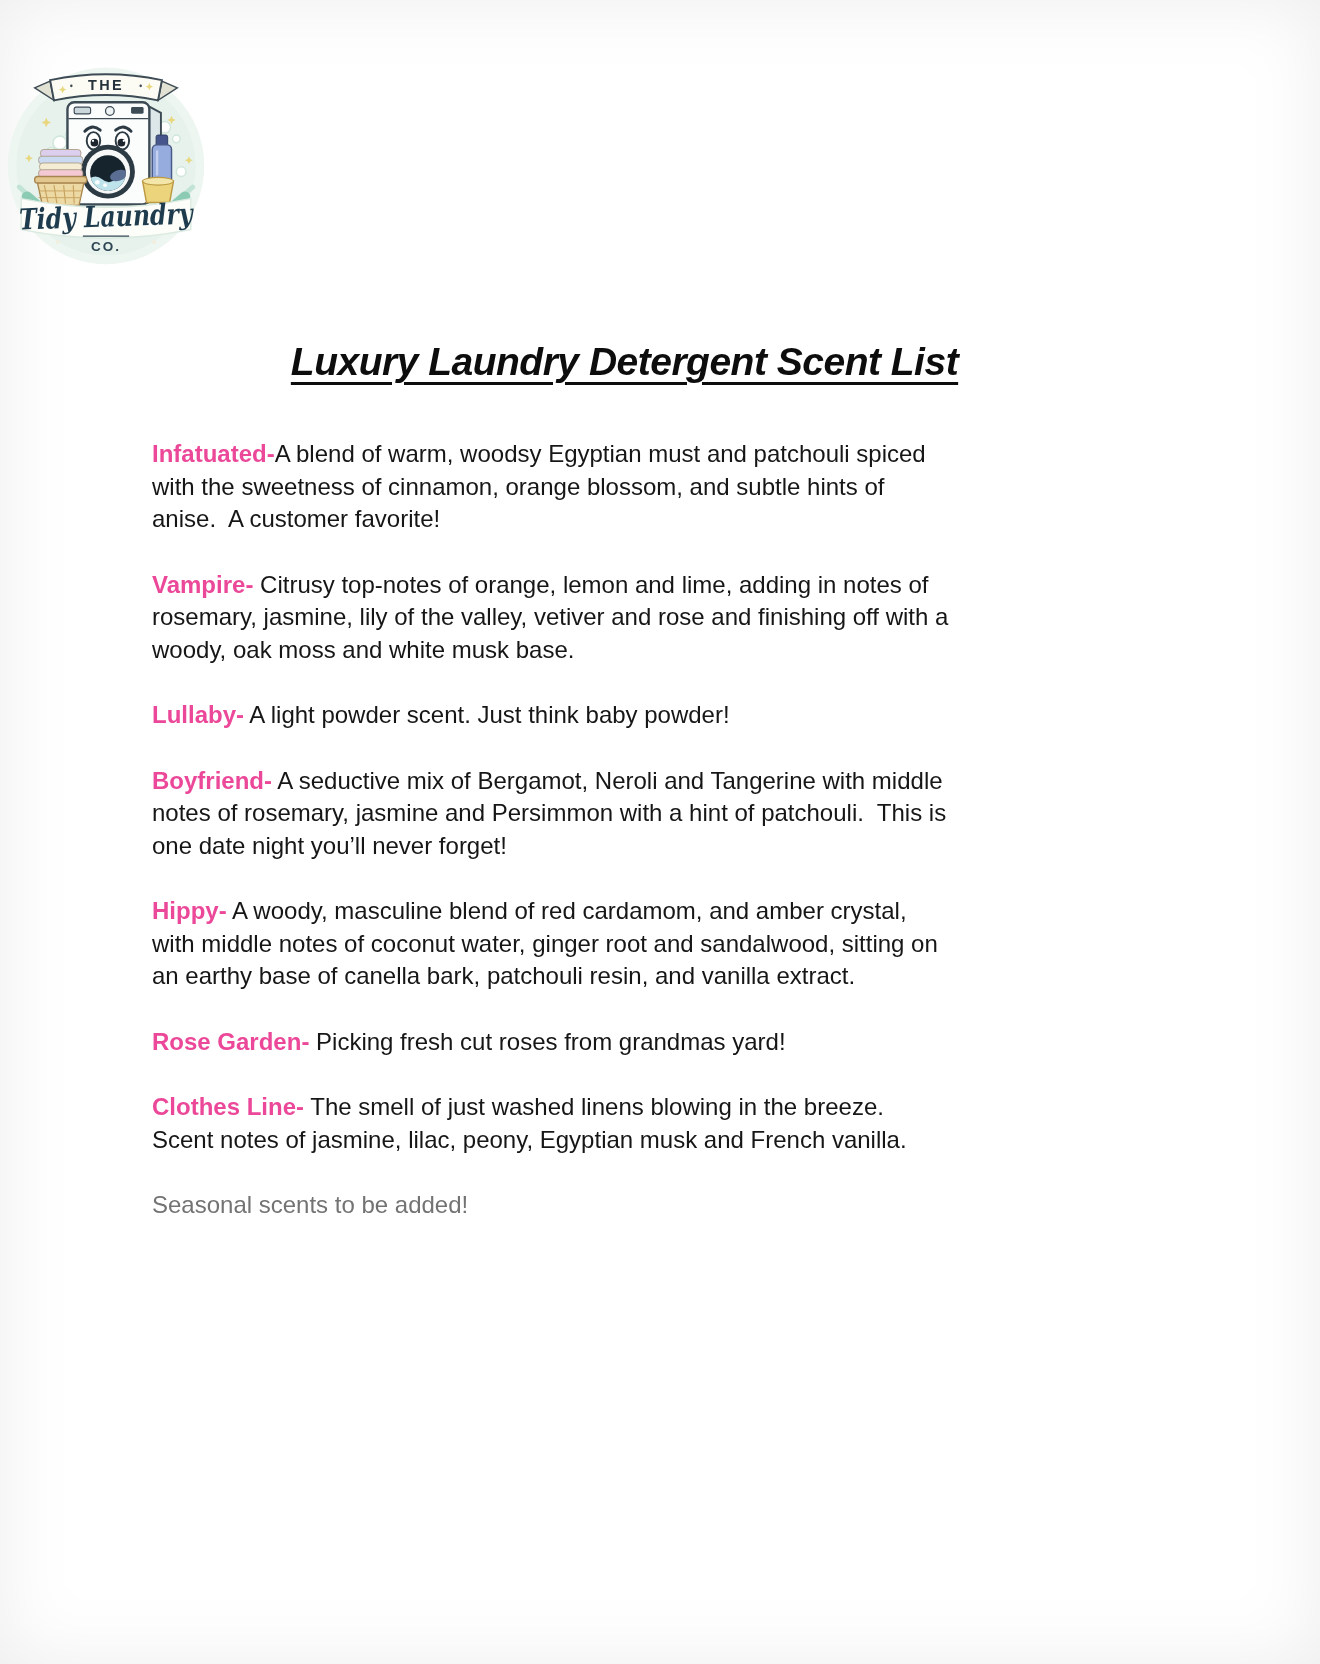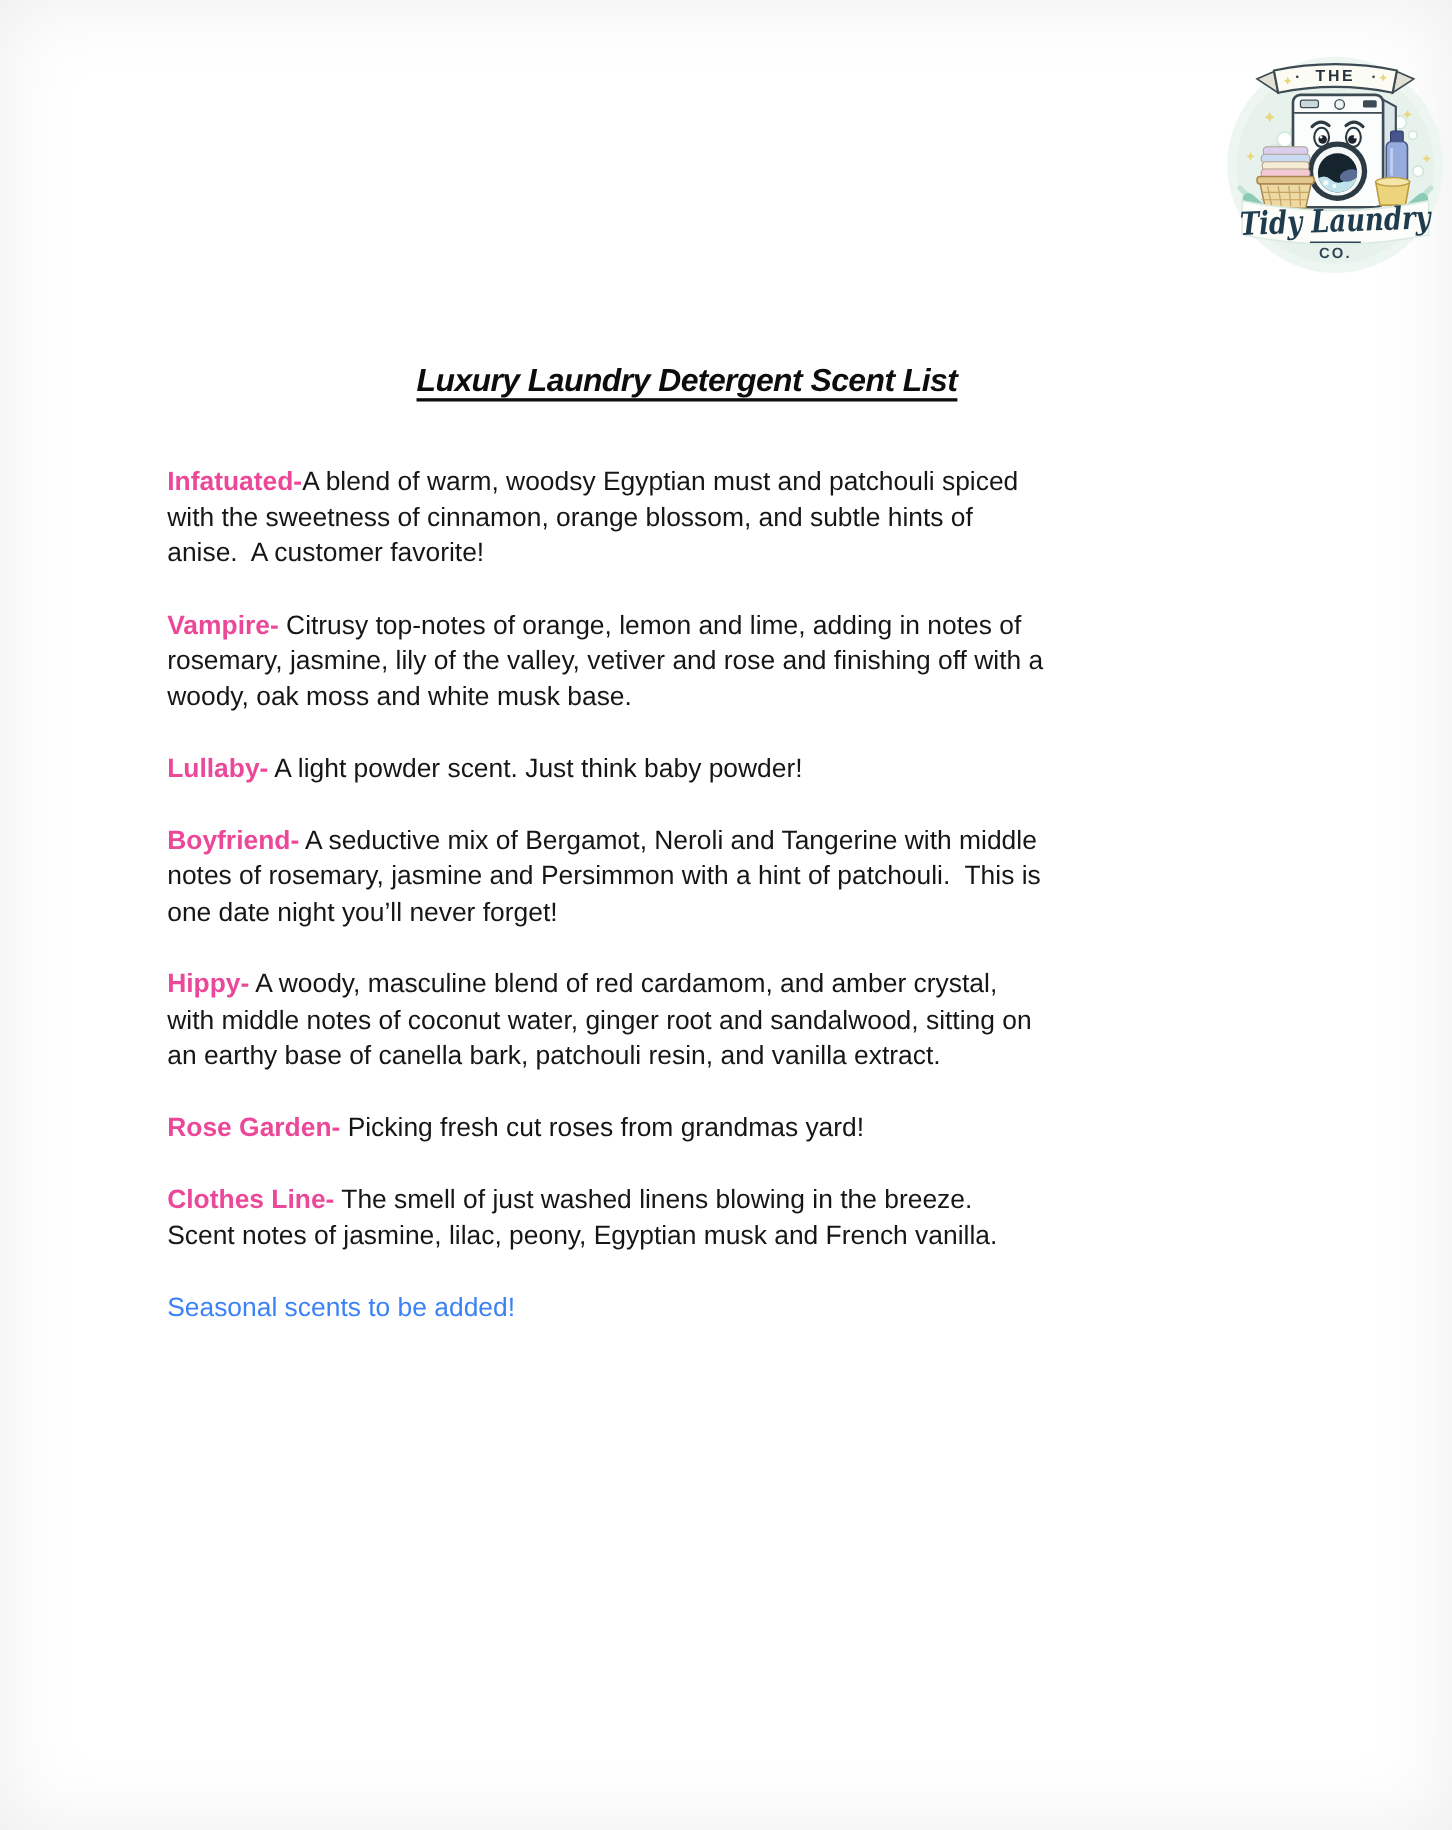--- a/index.html
+++ b/index.html
@@ -11,36 +11,36 @@
     width: 1320px;
     height: 1664px;
     overflow: hidden;
     position: relative;
     font-family: "Liberation Sans", sans-serif;
     color: #1b1b1b;
     box-shadow: inset 0 0 70px rgba(130,130,130,0.14);
   }
   .logo-wrap {
     width: 100%;
-    padding-top: 40px;
+    padding-top: 56px;
     display: flex;
-    justify-content: flex-end;
+    justify-content: flex-start;
   }
   .logo-wrap svg {
     width: 212px;
     height: 212px;
     display: block;
   }
   .content {
     margin-left: 152px;
     width: 945px;
   }
   h1.title {
     margin: 66px 0 0 0;
-    font-size: 29px;
+    font-size: 39px;
     line-height: 56px;
     font-weight: bold;
     font-style: italic;
     letter-spacing: -0.5px;
     text-align: center;
     color: #0d0d0d;
     text-decoration: underline;
     text-decoration-thickness: 3px;
     text-underline-offset: 7px;
   }
@@ -56,21 +56,21 @@
   }
   p.scent strong {
     font-weight: bold;
     color: #ec4899;
   }
   p.footer-note {
     font-size: 24px;
     line-height: 32.5px;
     margin: 0;
     white-space: pre-wrap;
-    color: #3b82f6;
+    color: #737373;
   }
 </style>
 </head>
 <body>
 
 <div class="logo-wrap">
   <svg viewBox="0 0 220 220">
 
     <circle cx="110" cy="114" r="102" fill="#eef6f1"></circle>
     <circle cx="110" cy="114" r="93" fill="#e7f2ec"></circle>

